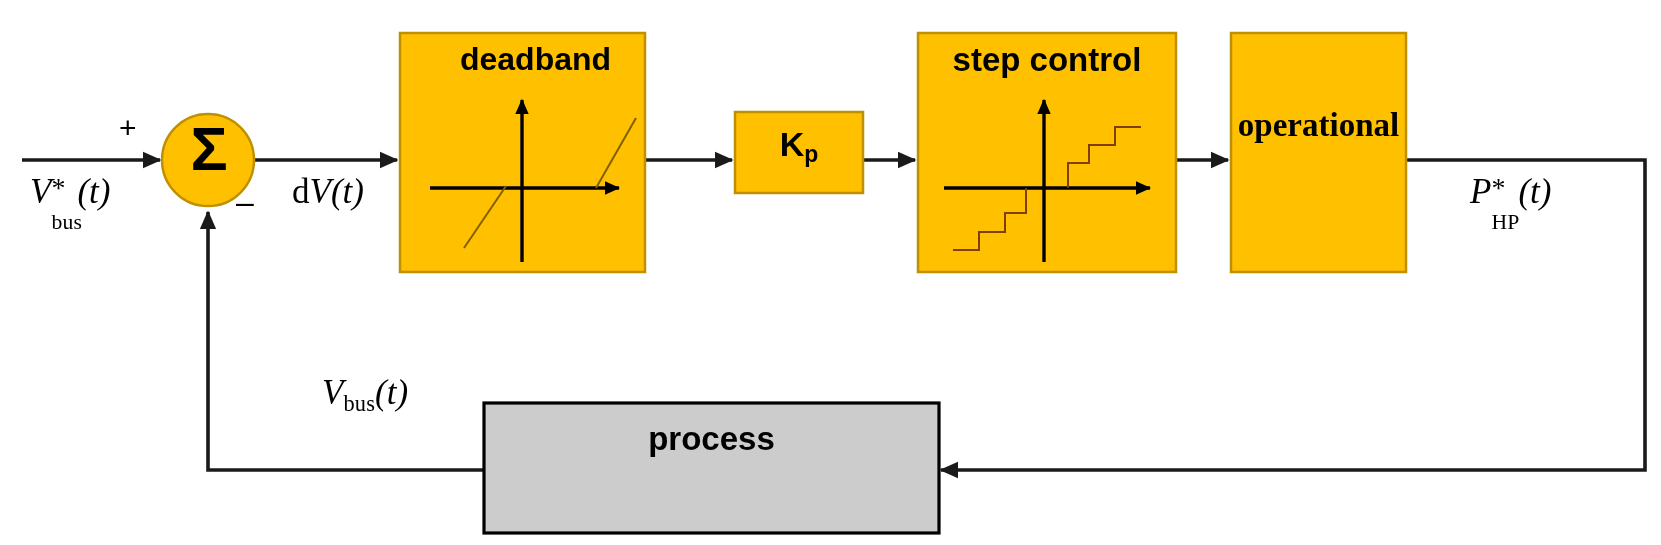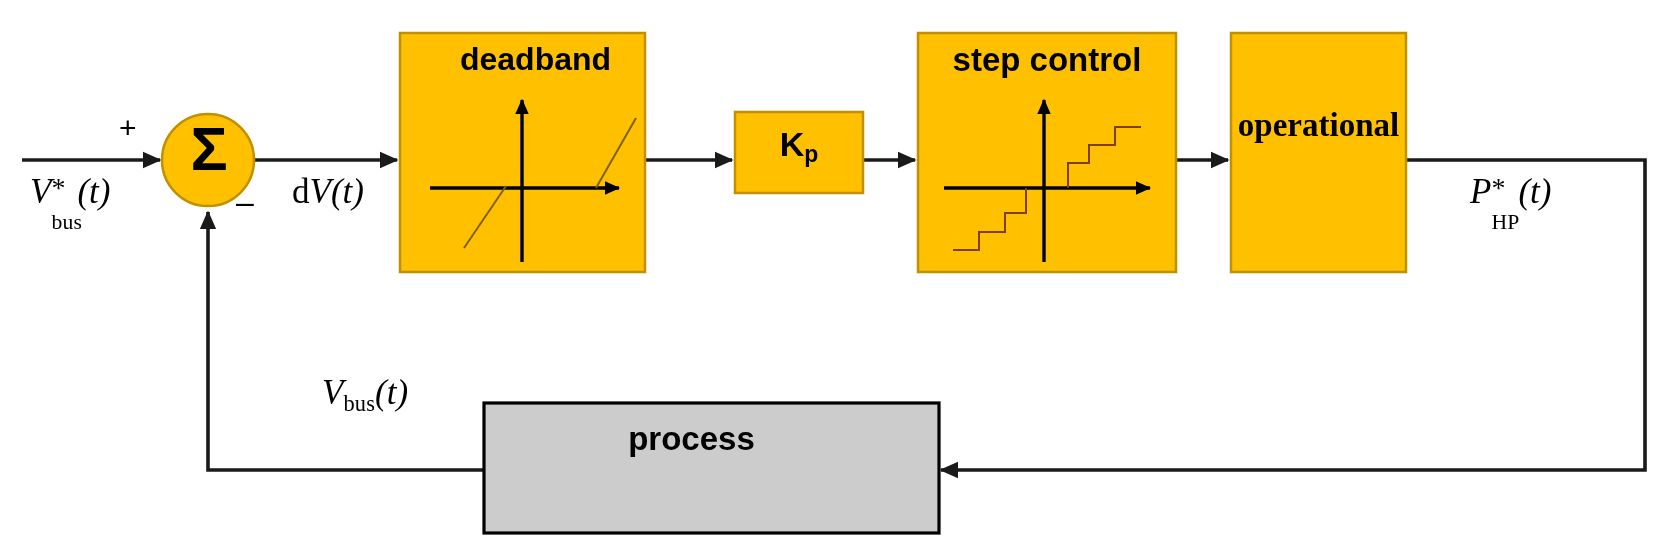--- a/index.html
+++ b/index.html
@@ -32,21 +32,21 @@
     font-weight: bold;
     color: #000000;
     text-align: center;
     line-height: 1.08;
     white-space: pre-line;
     pointer-events: none;
   }
   .lbl-deadband   { left: 400px; top: 42px;  width: 271px; font-size: 32px; }
   .lbl-step       { left: 918px; top: 42px;  width: 258px; font-size: 33px; }
   .lbl-opcon      { left: 1231px; top: 108px; width: 175px; font-size: 33px; font-family: Liberation Serif, serif; }
-  .lbl-process    { left: 464px; top: 421px; width: 455px; font-size: 33px; }
+  .lbl-process    { left: 484px; top: 421px; width: 455px; font-size: 33px; }
   .lbl-kp {
     left: 735px; top: 126px; width: 128px; font-size: 34px;
   }
   .lbl-kp .sub { font-size: 23px; vertical-align: -0.28em; }
   
   .sigma {
     position: absolute;
     left: 163px; top: 118px;
     width: 92px;
     text-align: center;

